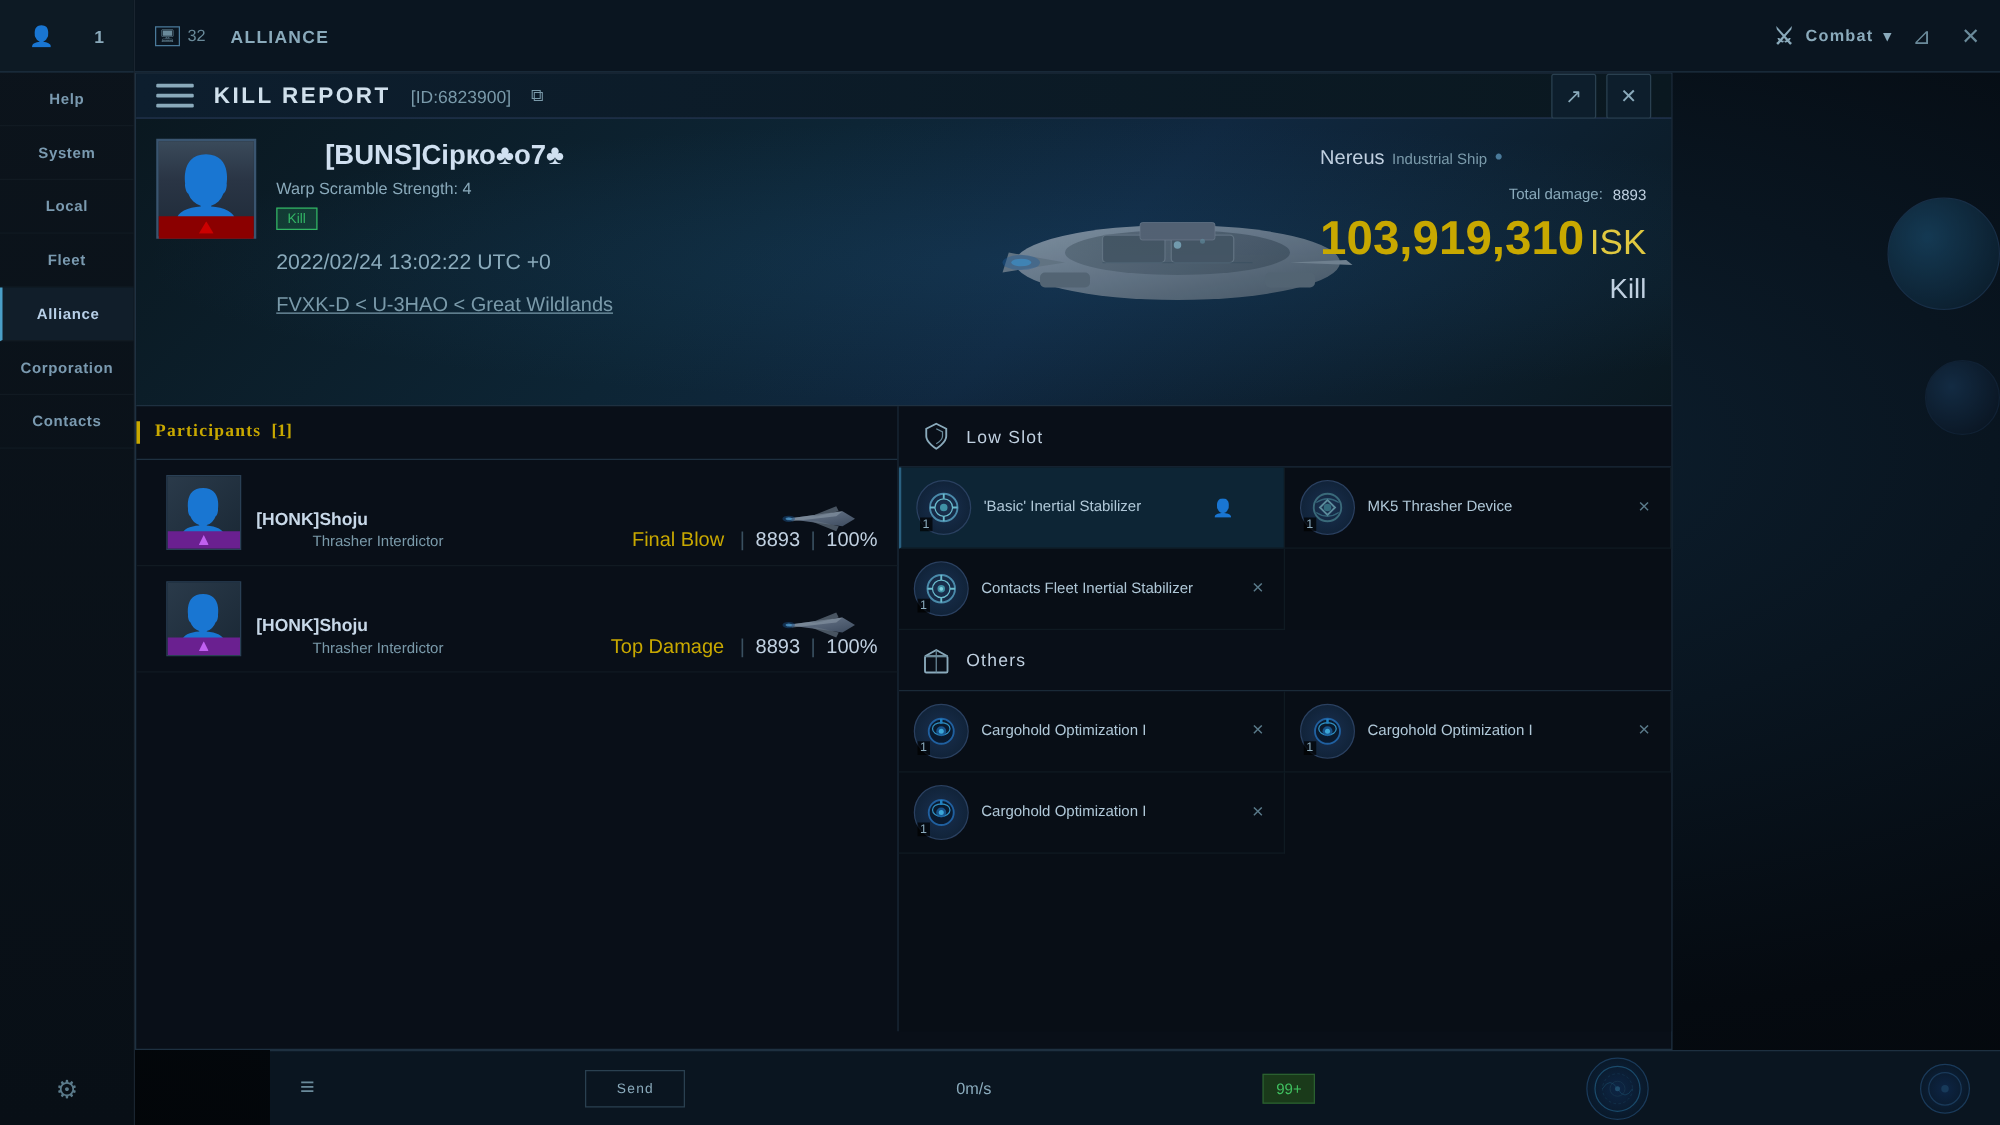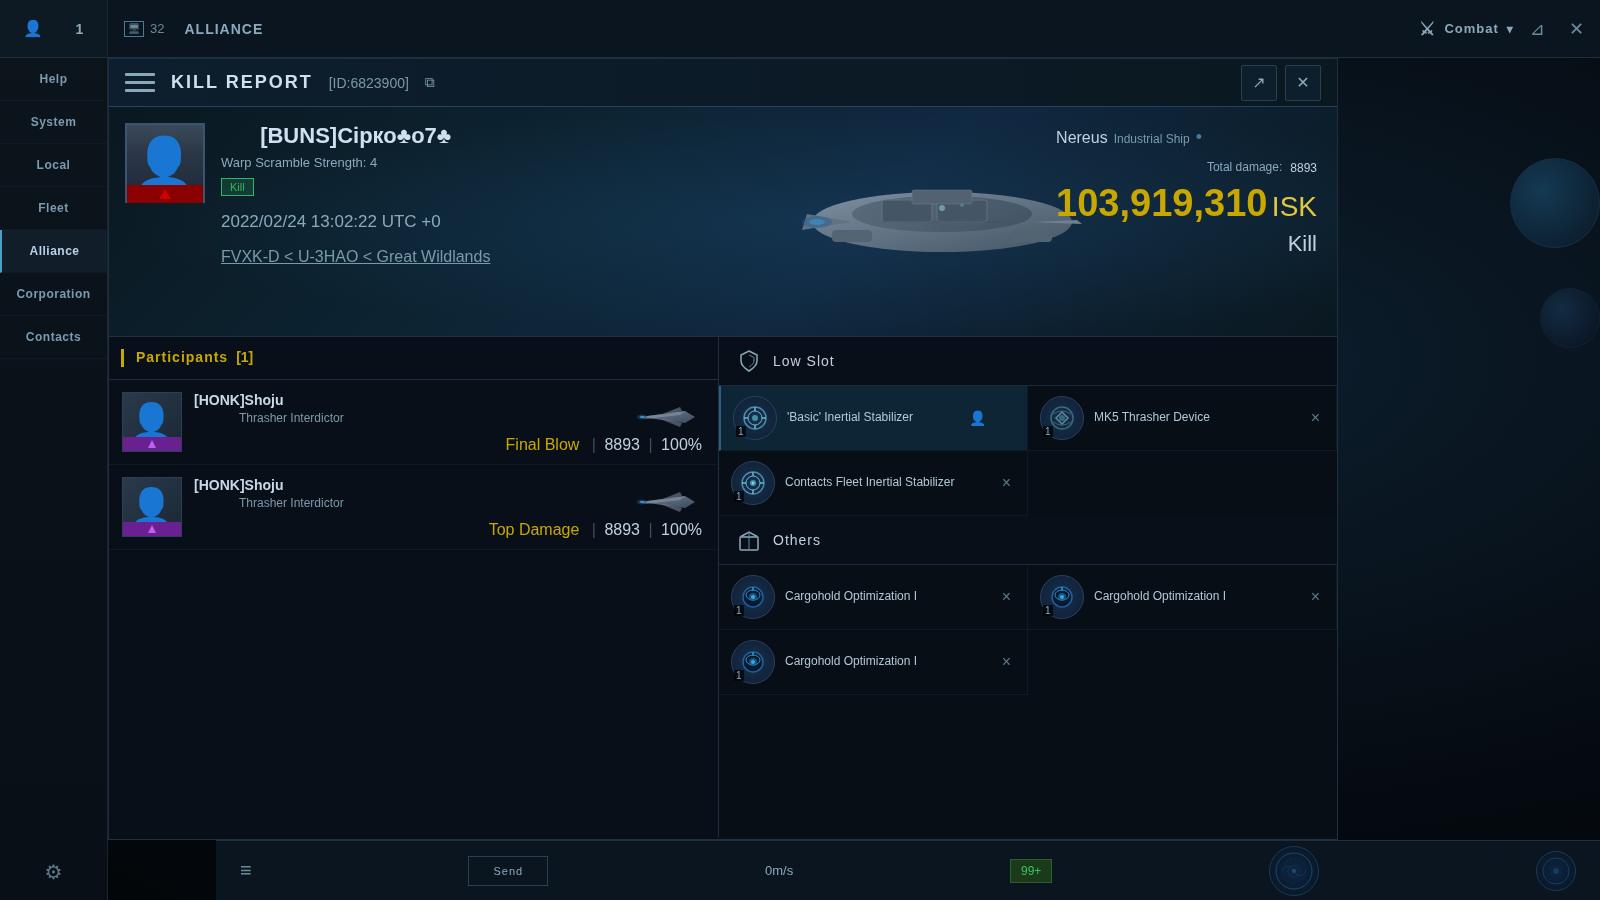--- a/index.html
+++ b/index.html
@@ -146,21 +146,21 @@
       top: 0;
       width: 1230px;
       bottom: 60px;
       background: #090f18;
       border: 1px solid #1e3040;
       z-index: 20;
     }
 
     
     .kill-report-titlebar {
-      height: 48px;
+      height: 36px;
       background: linear-gradient(90deg, #0d1e2e 0%, #0a1820 100%);
       border-bottom: 1px solid #2a4060;
       display: flex;
       align-items: center;
       padding: 0 16px;
       gap: 16px;
     }
 
     .hamburger-btn {
       width: 30px;
@@ -395,45 +395,46 @@
     
     .participants-panel {
       width: 610px;
       flex-shrink: 0;
       border-right: 1px solid #1e3040;
       overflow-y: auto;
       padding: 0;
     }
 
     .participants-header {
-      padding: 12px 12px;
+      padding: 12px 0;
       border-bottom: 1px solid #1e3040;
       display: flex;
-      align-items: flex-start;
+      align-items: center;
       gap: 4px;
+      font-family: Liberation Serif, serif;
     }
 
     .section-bar {
       width: 3px;
       height: 18px;
       background: #c8a800;
       margin-right: 8px;
     }
 
     .participants-title {
       font-size: 14px;
       color: #c8a800;
       font-weight: bold;
       letter-spacing: 1px;
     }
 
     .participant-row {
       display: flex;
-      align-items: flex-start;
-      padding: 12px 13px;
+      align-items: flex-end;
+      padding: 12px 24px;
       border-bottom: 1px solid #111a22;
       position: relative;
       cursor: pointer;
     }
 
     .participant-portrait {
       width: 60px;
       height: 60px;
       background: linear-gradient(135deg, #2a3a4a 0%, #1a2835 100%);
       border: 1px solid #2a4055;

